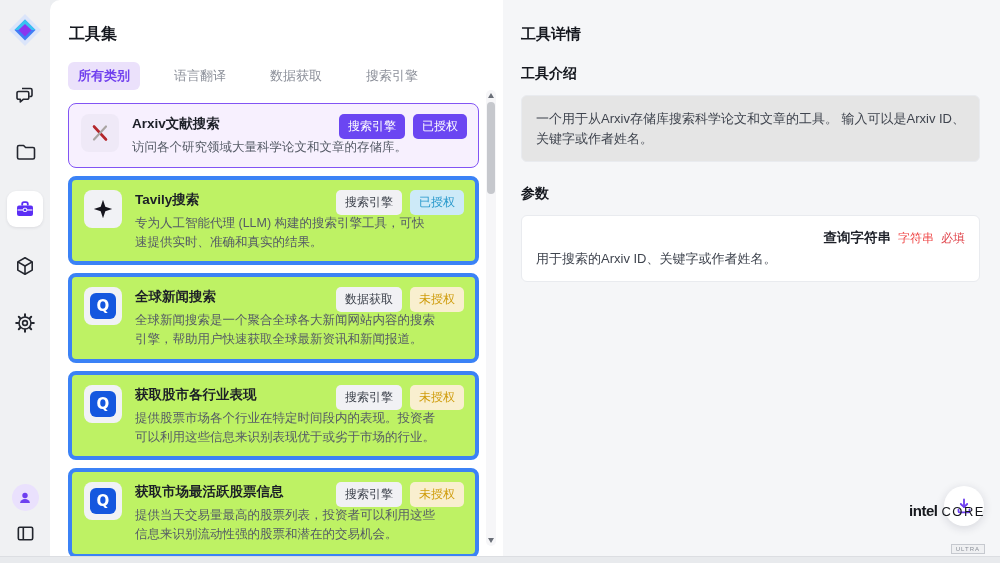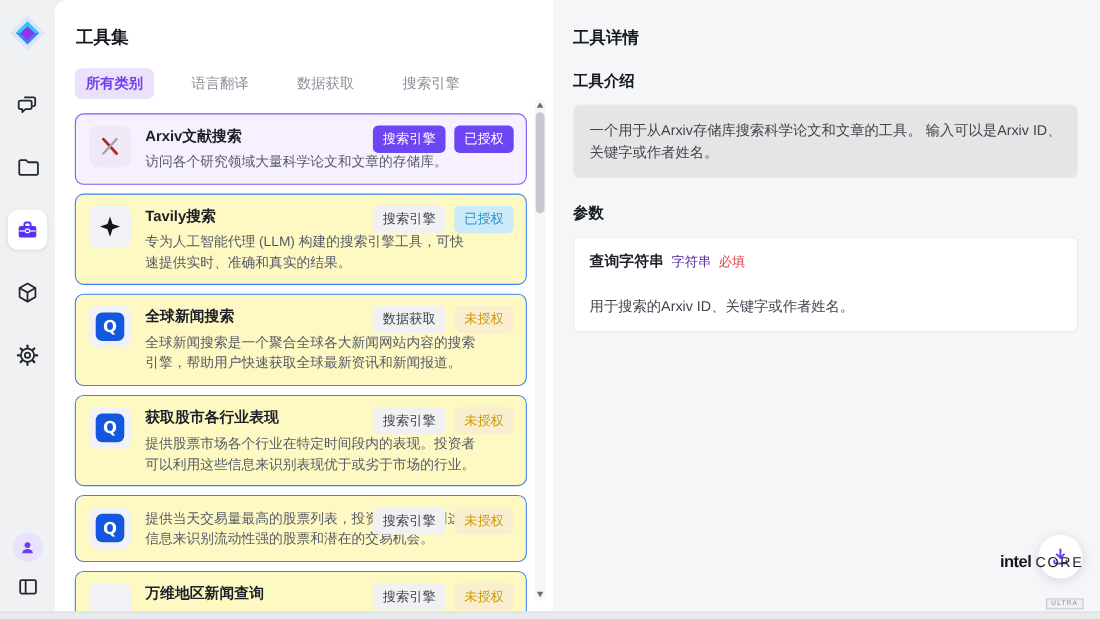--- a/index.html
+++ b/index.html
@@ -21,21 +21,21 @@
   .avatar { width:27px; height:27px; border-radius:50%; background:#eae1fd;
     display:flex; align-items:center; justify-content:center; }
   
   .list-panel { position:absolute; left:50px; top:0; width:453px; height:556px;
     background:#fff; border-radius:10px 0 0 0; padding:17px 0 0 18px; overflow:hidden; }
   .panel-title { font-size:16px; font-weight:bold; color:#15181f; margin:7px 0 17px 1px; }
   .tabs { display:flex; gap:24px; margin-bottom:13px; }
   .tab { font-size:13px; color:#8b8f99; padding:5px 10px; border-radius:6px; cursor:pointer; white-space:nowrap; }
   .tab.active { background:#ebe1fb; color:#7140ee; font-weight:bold; }
   .cards { width:411px; display:flex; flex-direction:column; gap:8px; }
-  .card { position:relative; background:#fef9c3; border:1px solid #3b82f6; border-radius:8px;
+  .card { position:relative; background:#bef264; border:4px solid #3b82f6; border-radius:8px;
     padding:10px 12px; display:flex; gap:13px; }
   .card.selected { border:1.5px solid #8254f4; background:#f7f0fe; }
   .tool-icon { width:38px; height:38px; border-radius:8px; background:#f1f2f5; flex:none;
     display:flex; align-items:center; justify-content:center; }
   .card.selected .tool-icon { background:#efe9f7; }
   .card-mid { flex:1; min-width:0; padding-top:1px; }
   .card-title { font-size:13.5px; font-weight:bold; color:#1c1f27; margin-bottom:5px; }
   .card-desc { font-size:12.5px; color:#555b66; line-height:1.5; max-width:300px; }
   .badges { position:absolute; top:10px; right:11px; display:flex; gap:8px; }
   .badge { font-size:12px; padding:4px 9px; border-radius:5px; white-space:nowrap; }
@@ -56,23 +56,23 @@
   .sb-thumb { position:absolute; top:12px; left:1px; width:8px; height:92px;
     background:#c6c8cd; border-radius:4px; }
   
   .details-panel { position:absolute; left:503px; top:0; width:497px; height:556px;
     background:#f5f6f8; padding:17px 20px 0 18px; }
   .details-title { font-size:15px; font-weight:bold; color:#15181f; margin:8px 0 21px; }
   .section-heading { font-size:14px; font-weight:bold; color:#15181f; margin-bottom:12px; }
   .info-box { background:#e5e5e5; border:1px solid #e9ebef; border-radius:6px;
     padding:13px 14px; font-size:13px; color:#3f444e; line-height:1.5; margin-bottom:23px; }
   .param-box { background:#fff; border:1px solid #e9ebef; border-radius:6px; padding:13px 14px; }
-  .param-head { display:flex; align-items:baseline; gap:7px; margin-bottom:23px; }
+  .param-head { display:flex; align-items:baseline; gap:7px; margin-bottom:3px;justify-content:flex-end; }
   .param-name { font-size:13.5px; font-weight:bold; color:#1c1f27; }
-  .param-type { font-size:12px; color:#4c1d95; }
+  .param-type { font-size:12px; color:#ef4444; }
   .param-required { font-size:12px; color:#e0474e; }
   .param-desc { font-size:13px; color:#3f444e; }
   
   .fab { position:absolute; right:16px; bottom:37px; width:40px; height:40px; border-radius:50%;
     background:#fff; box-shadow:0 2px 10px rgba(30,30,60,.14); display:flex;
     align-items:center; justify-content:center; cursor:pointer; }
   .brand { position:absolute; right:15px; bottom:9px; display:flex; flex-direction:column;
     align-items:flex-end;gap:24px; }
   .brand-line { display:flex; align-items:baseline; gap:4px; color:#16181d; }
   .brand-intel { font-size:15px; font-weight:bold; letter-spacing:-0.5px; }
@@ -223,20 +223,21 @@
       <span class="badge gray">搜索引擎</span>
       <span class="badge yellow">未授权</span>
     </div>
   </div>
 
   <div class="card">
     <div class="tool-icon">
           <div class="blue-sq">Q</div>
         </div>
     <div class="card-mid">
+      <div class="card-title">获取市场最活跃股票信息</div>
       <div class="card-desc">提供当天交易量最高的股票列表，投资者可以利用这些信息来识别流动性强的股票和潜在的交易机会。</div>
     </div>
     <div class="badges">
       <span class="badge gray">搜索引擎</span>
       <span class="badge yellow">未授权</span>
     </div>
   </div>
 
   <div class="card">
     <div class="tool-icon"></div>

